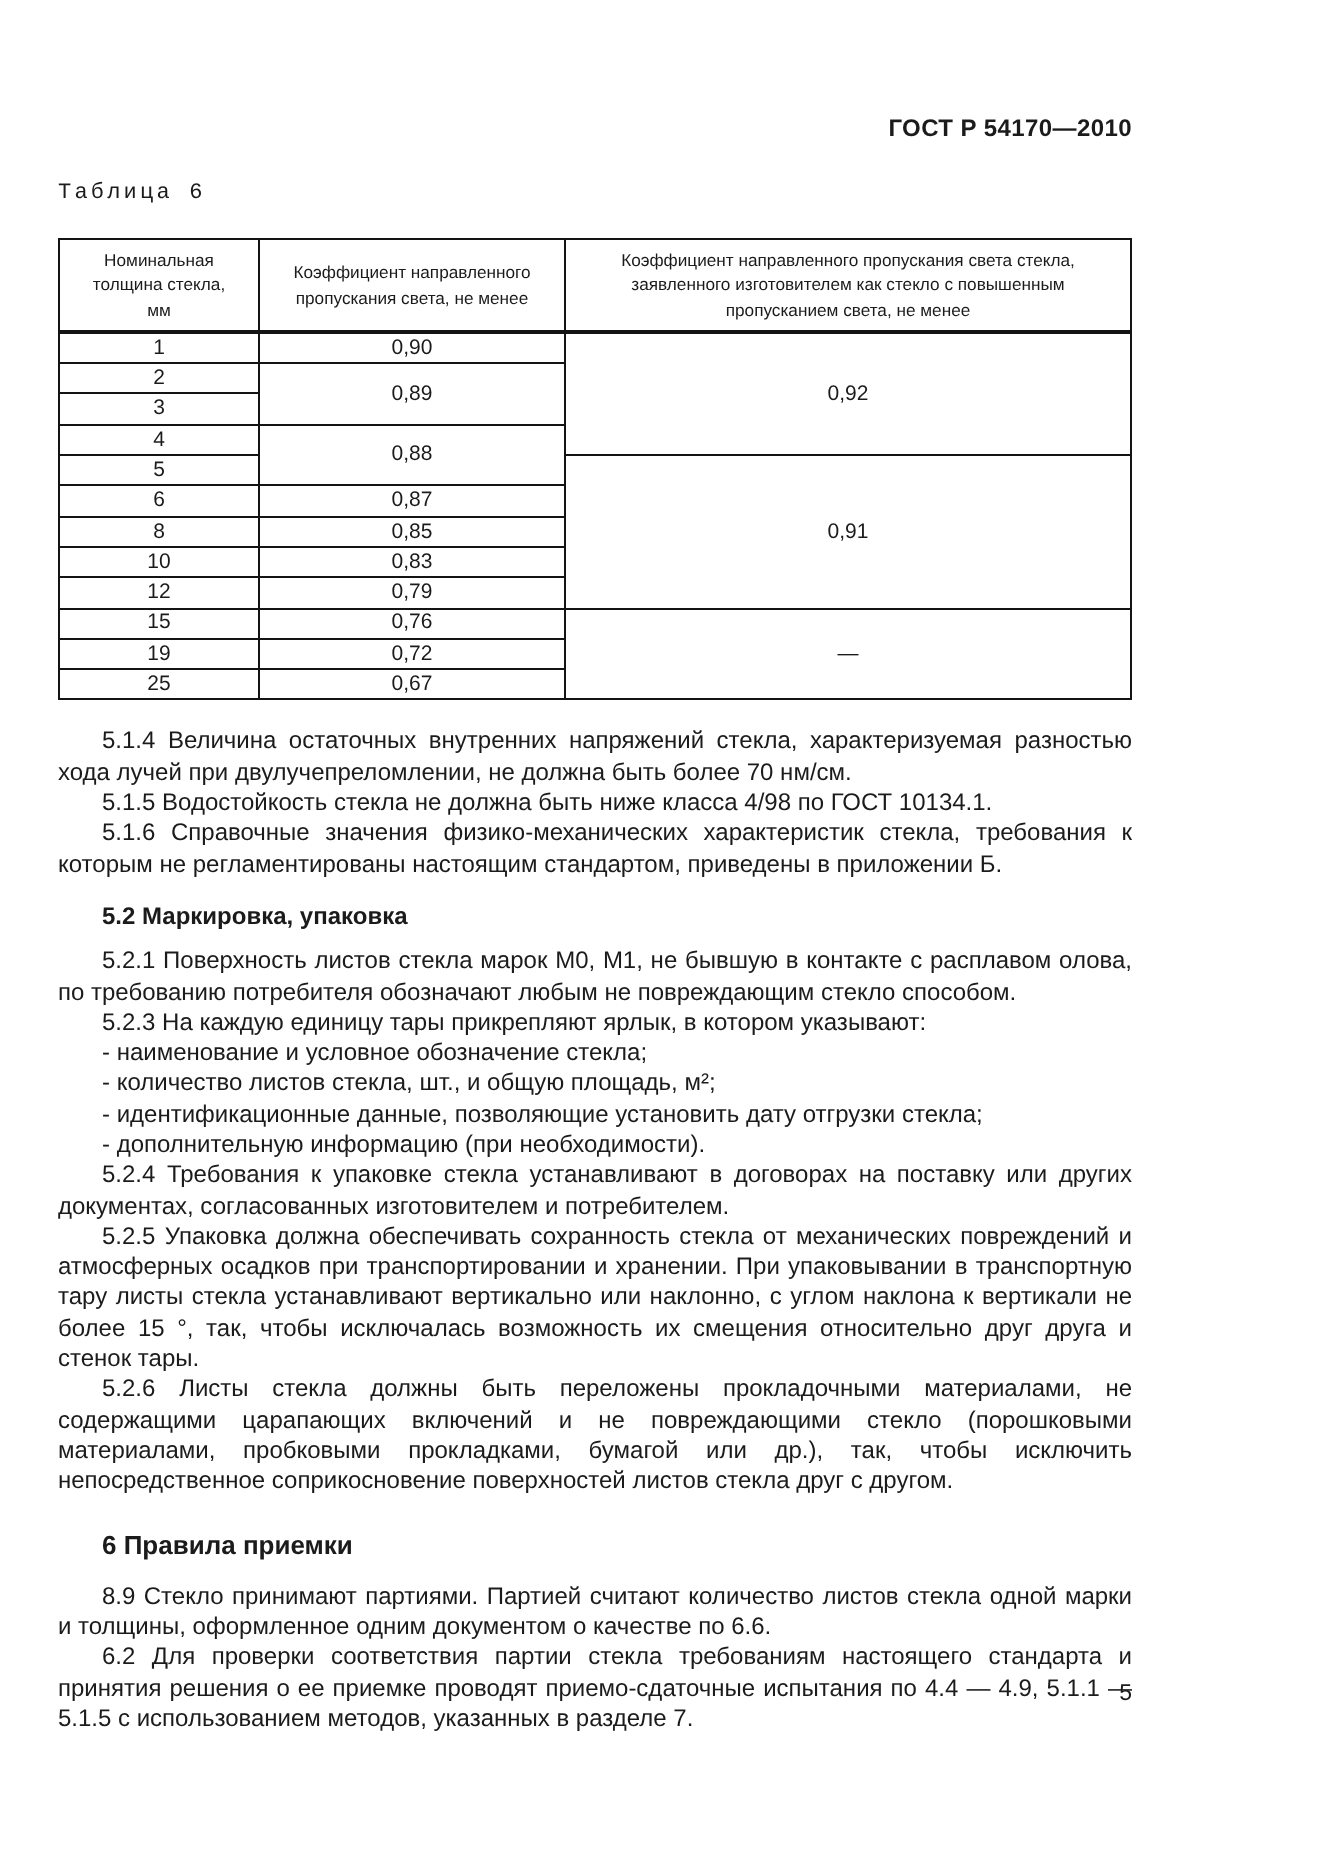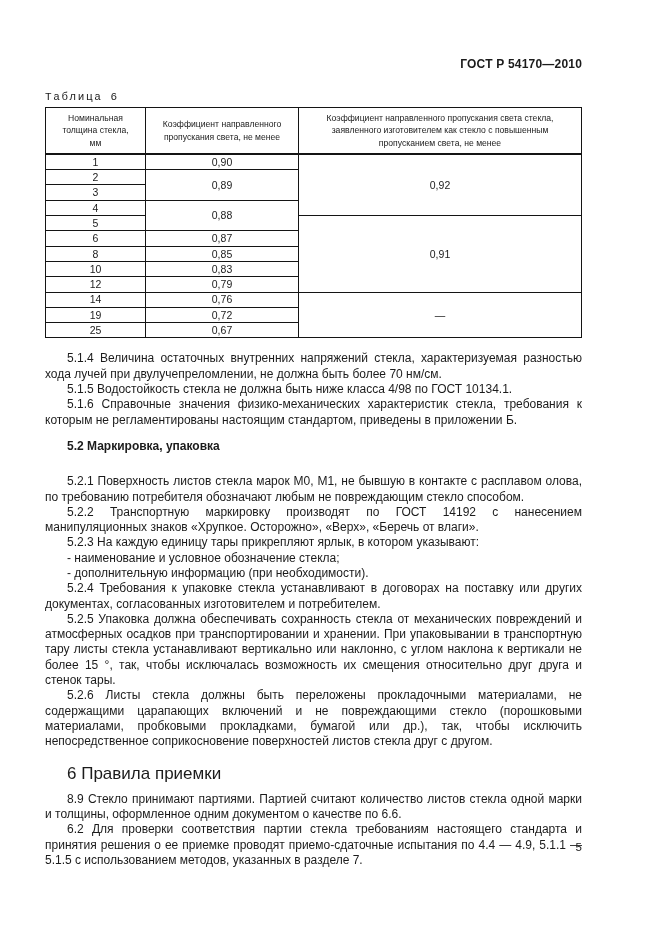--- a/index.html
+++ b/index.html
@@ -8,42 +8,42 @@
     position: relative;
     width: 661px;
     height: 936px;
     background: #ffffff;
     font-family: "Liberation Sans", sans-serif;
     color: #1b1b1b;
     overflow: hidden;
   }
   .content-area {
     position: absolute;
-    left: 45px;
+    left: 29px;
     top: 0;
     width: 537px;
     height: 704px;
   }
   .doc-header {
     margin-top: 57px;
     text-align: right;
     font-weight: bold;
     font-size: 12px;
     letter-spacing: 0.2px;
   }
   .table-caption {
     margin-top: 20px;
     font-size: 11px;
     letter-spacing: 1.6px;
     font-family: Liberation Mono, monospace;
   }
   table.t6 {
     border-collapse: collapse;
     width: 537px;
-    margin-top: 4px;
+    margin-top: 16px;
     border: 1.5px solid #141414;
   }
   table.t6 th, table.t6 td {
     border: 1px solid #141414;
   }
   table.t6 thead th {
     border-bottom: 2px solid #141414;
     font-weight: normal;
     font-size: 8.6px;
     line-height: 1.45;
@@ -66,25 +66,25 @@
   .block {
     font-size: 12px;
     line-height: 15.3px;
     text-align: justify;
     text-indent: 22px;
     margin: 0;
   }
   .block.h2 {
     font-weight: bold;
     text-align: left;
-    margin: 11px 0 20px 0;
+    margin: 11px 0 7px 0;
   }
   .block.h1 {
-    font-weight: normal;
-    font-size: 17px;
+    font-weight: bold;
+    font-size: 13px;
     text-align: left;
     margin: 16px 0 11px 0;
   }
   .page-number {
     position: absolute;
     top: 841px;
     right: 0;
     font-size: 11.5px;
   }
 </style>
@@ -137,44 +137,45 @@
           </tr>
           <tr>
             <td>10</td>
             <td>0,83</td>
           </tr>
           <tr>
             <td>12</td>
             <td>0,79</td>
           </tr>
           <tr>
-            <td>14</td>
+            <td>15</td>
             <td>0,76</td>
             <td rowspan="3">—</td>
           </tr>
           <tr>
             <td>19</td>
             <td>0,72</td>
           </tr>
           <tr>
             <td>25</td>
             <td>0,67</td>
           </tr>
         </tbody>
     </table>
 
     <div class="text-block">
         <div class="block p">5.1.4  Величина остаточных внутренних напряжений стекла, характеризуемая разностью хода лучей при двулучепреломлении, не должна быть более 70 нм/см.</div>
         <div class="block p">5.1.5  Водостойкость стекла не должна быть ниже класса 4/98 по ГОСТ 10134.1.</div>
         <div class="block p">5.1.6  Справочные значения физико-механических характеристик стекла, требования к которым не регламентированы настоящим стандартом, приведены в приложении Б.</div>
         <div class="block h2">5.2  Маркировка, упаковка</div>
         <div class="block p">5.2.1  Поверхность листов стекла марок М0, М1, не бывшую в контакте с расплавом олова, по требованию потребителя обозначают любым не повреждающим стекло способом.</div>
-        <div class="block p">5.2.2  Транспортную маркировку производят по ГОСТ 14192 с нанесением манипуляционных знаков «Хрупкое. Осторожно», «Верх», «Беречь от влаги».</div>
         <div class="block p">5.2.3  На каждую единицу тары прикрепляют ярлык, в котором указывают:</div>
         <div class="block li">- наименование и условное обозначение стекла;</div>
+        <div class="block li">- количество листов стекла, шт., и общую площадь, м²;</div>
+        <div class="block li">- идентификационные данные, позволяющие установить дату отгрузки стекла;</div>
         <div class="block li">- дополнительную информацию (при необходимости).</div>
         <div class="block p">5.2.4  Требования к упаковке стекла устанавливают в договорах на поставку или других документах, согласованных изготовителем и потребителем.</div>
         <div class="block p">5.2.5  Упаковка должна обеспечивать сохранность стекла от механических повреждений и атмосферных осадков при транспортировании и хранении. При упаковывании в транспортную тару листы стекла устанавливают вертикально или наклонно, с углом наклона к вертикали не более 15 °, так, чтобы исключалась возможность их смещения относительно друг друга и стенок тары.</div>
         <div class="block p">5.2.6  Листы стекла должны быть переложены прокладочными материалами, не содержащими царапающих включений и не повреждающими стекло (порошковыми материалами, пробковыми прокладками, бумагой или др.), так, чтобы исключить непосредственное соприкосновение поверхностей листов стекла друг с другом.</div>
         <div class="block h1">6  Правила приемки</div>
         <div class="block p">8.9  Стекло принимают партиями. Партией считают количество листов стекла одной марки и толщины, оформленное одним документом о качестве по 6.6.</div>
         <div class="block p">6.2  Для проверки соответствия партии стекла требованиям настоящего стандарта и принятия решения о ее приемке проводят приемо-сдаточные испытания по 4.4 — 4.9, 5.1.1 — 5.1.5 с использованием методов, указанных в разделе 7.</div>
       </div>
 
     <div class="page-number">5</div>

